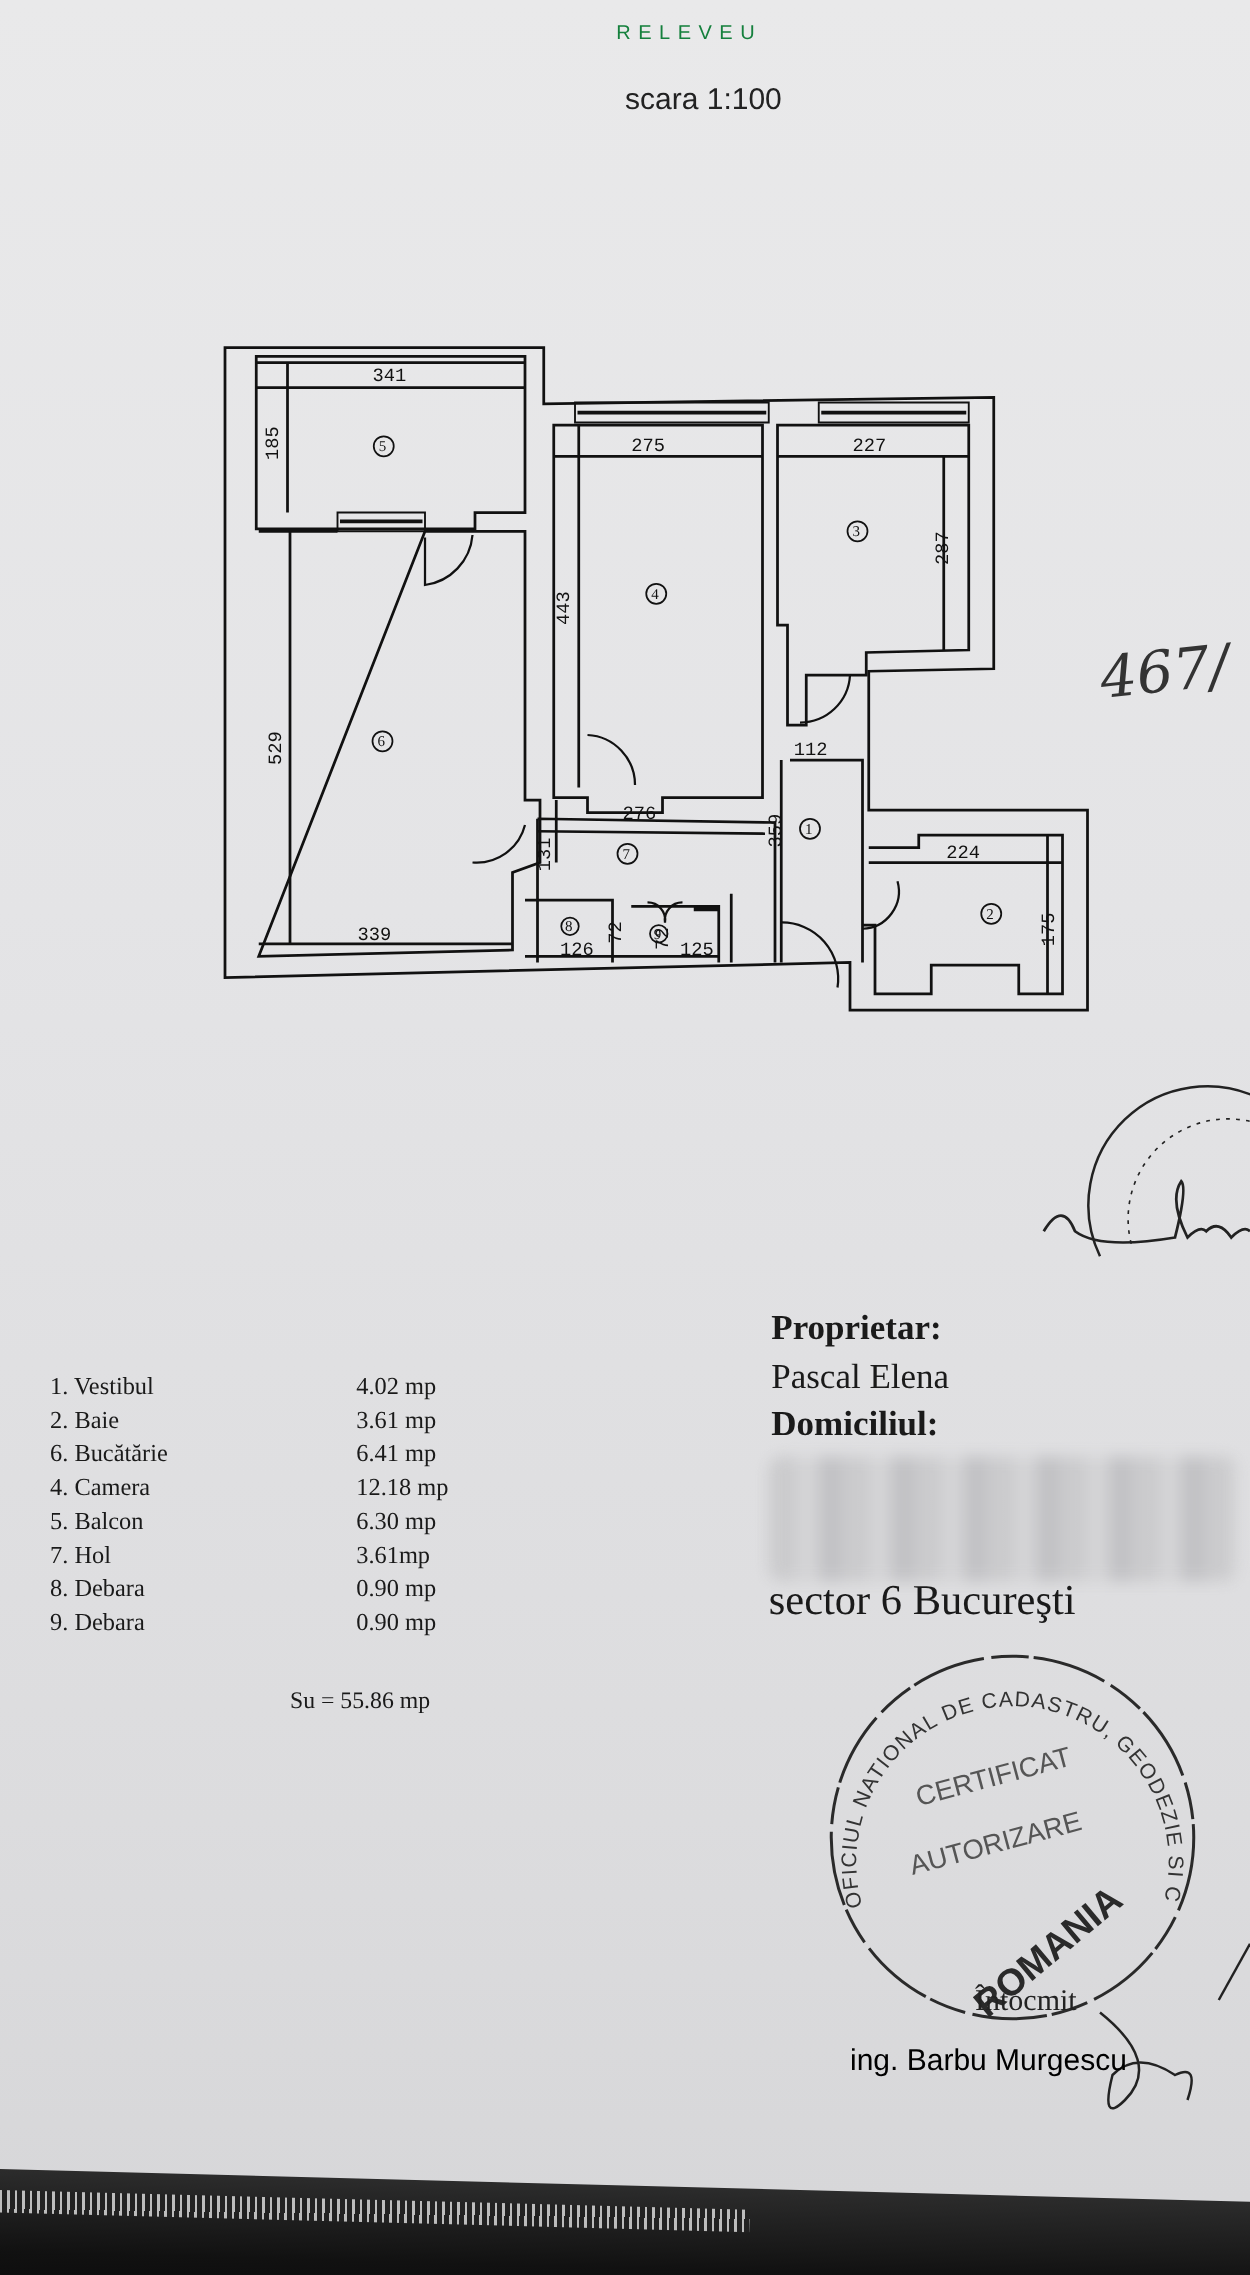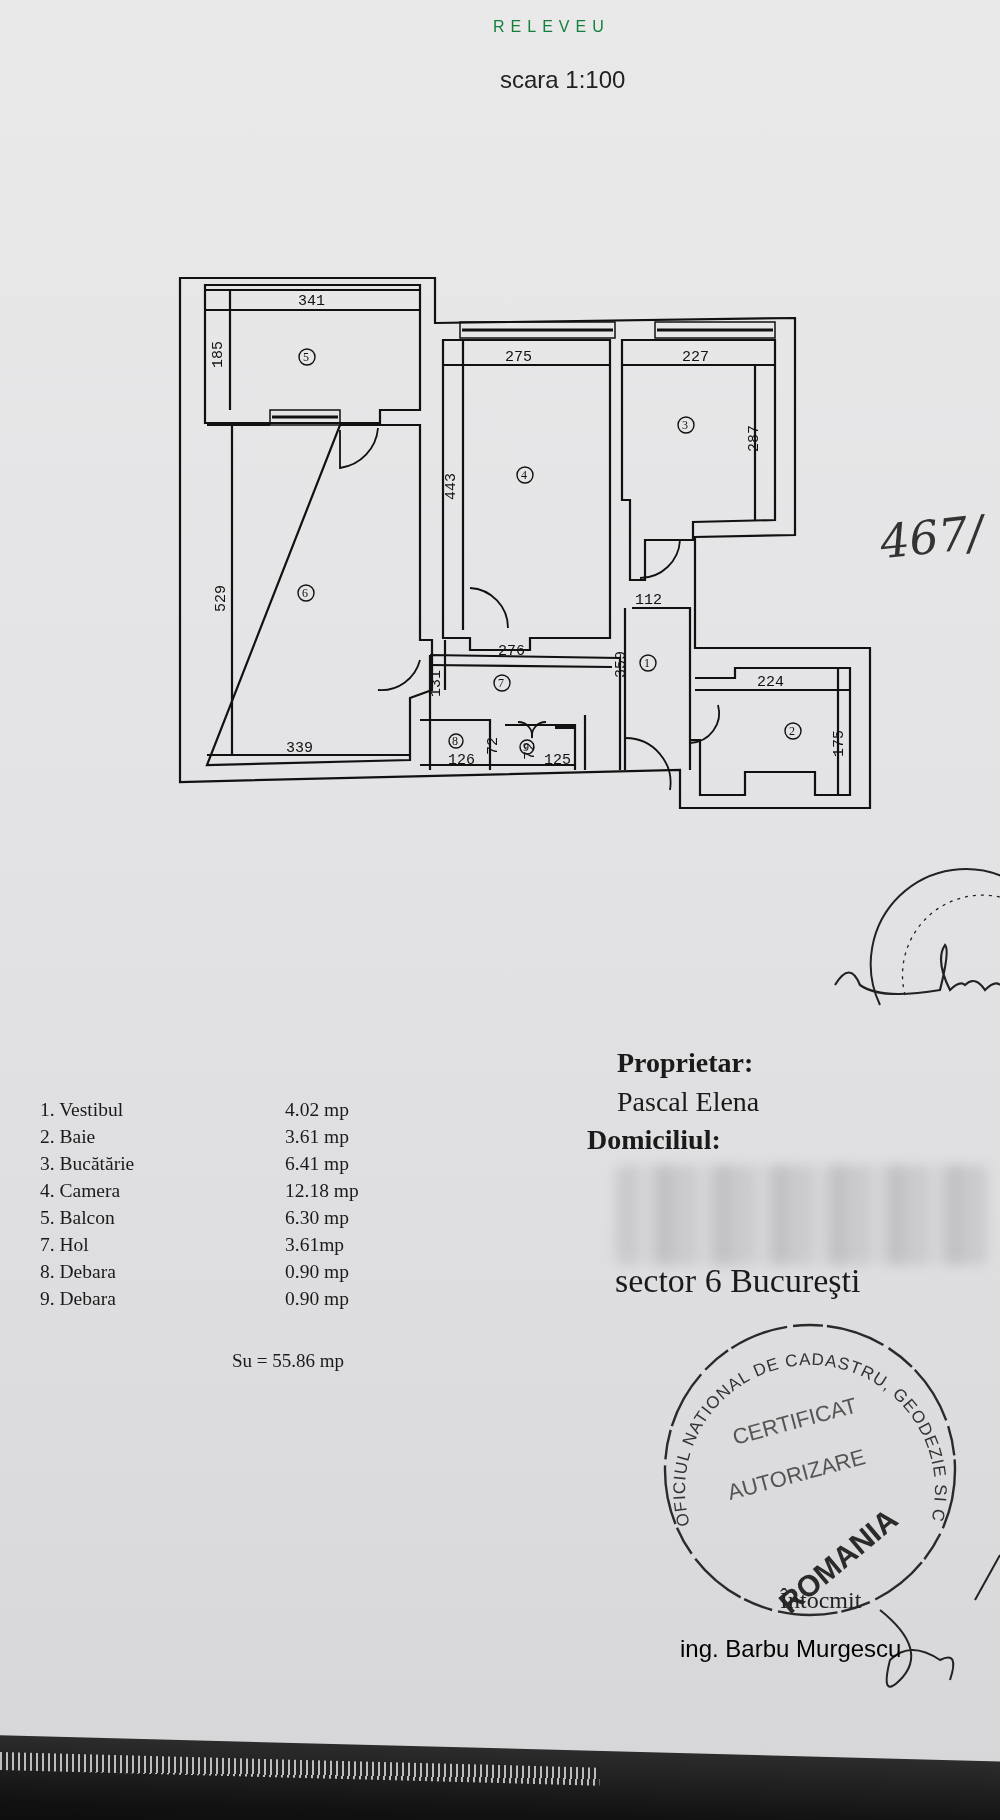--- a/index.html
+++ b/index.html
@@ -24,21 +24,21 @@
     left: 880px; top: 510px; font-family: "DejaVu Serif", serif; font-style: italic;
     font-size: 46px; color: #333; transform: rotate(-6deg); white-space: nowrap;
   }
   .rooms { left: 40px; top: 1052px; font-size: 19.5px; line-height: 27px; margin-top: 44px; }
   .room-row { position: relative; height: 27px; width: 340px; }
   .room-name { position: absolute; left: 0; }
   .room-area { position: absolute; left: 245px; text-align: center; }
   .total { left: 232px; top: 1350px; font-size: 19px; white-space: nowrap; }
   .owner-label { left: 617px; top: 1047px; font-size: 28px; font-weight: bold; }
   .owner-name { left: 617px; top: 1086px; font-size: 28px; text-align: center; }
-  .dom-label { left: 587px; top: 1124px; font-size: 28px; font-weight: bold; }
+  .dom-label { left: 617px; top: 1124px; font-size: 28px; font-weight: bold; }
   .blur {
     left: 615px; top: 1165px; width: 375px; height: 100px;
     background: repeating-linear-gradient(90deg, #c9c9cb 0 22px, #d4d4d6 22px 40px, #bfbfc2 40px 58px);
     filter: blur(6px); border-radius: 10px; opacity: .9;
   }
   .city { left: 615px; top: 1262px; font-size: 34px; white-space: nowrap; }
   .engineer {
     left: 680px; top: 1635px; font-family: "Liberation Sans", sans-serif;
     font-size: 24px; color: #000000; white-space: nowrap;
   }
@@ -182,21 +182,21 @@
 <div class="abs rooms">
   <div class="room-row">
       <span class="room-name">1. Vestibul</span>
       <span class="room-area">4.02 mp</span>
     </div>
   <div class="room-row">
       <span class="room-name">2. Baie</span>
       <span class="room-area">3.61 mp</span>
     </div>
   <div class="room-row">
-      <span class="room-name">3. Bucătărie</span>
+      <span class="room-name">6. Bucătărie</span>
       <span class="room-area">6.41 mp</span>
     </div>
   <div class="room-row">
       <span class="room-name">4. Camera</span>
       <span class="room-area">12.18 mp</span>
     </div>
   <div class="room-row">
       <span class="room-name">5. Balcon</span>
       <span class="room-area">6.30 mp</span>
     </div>

